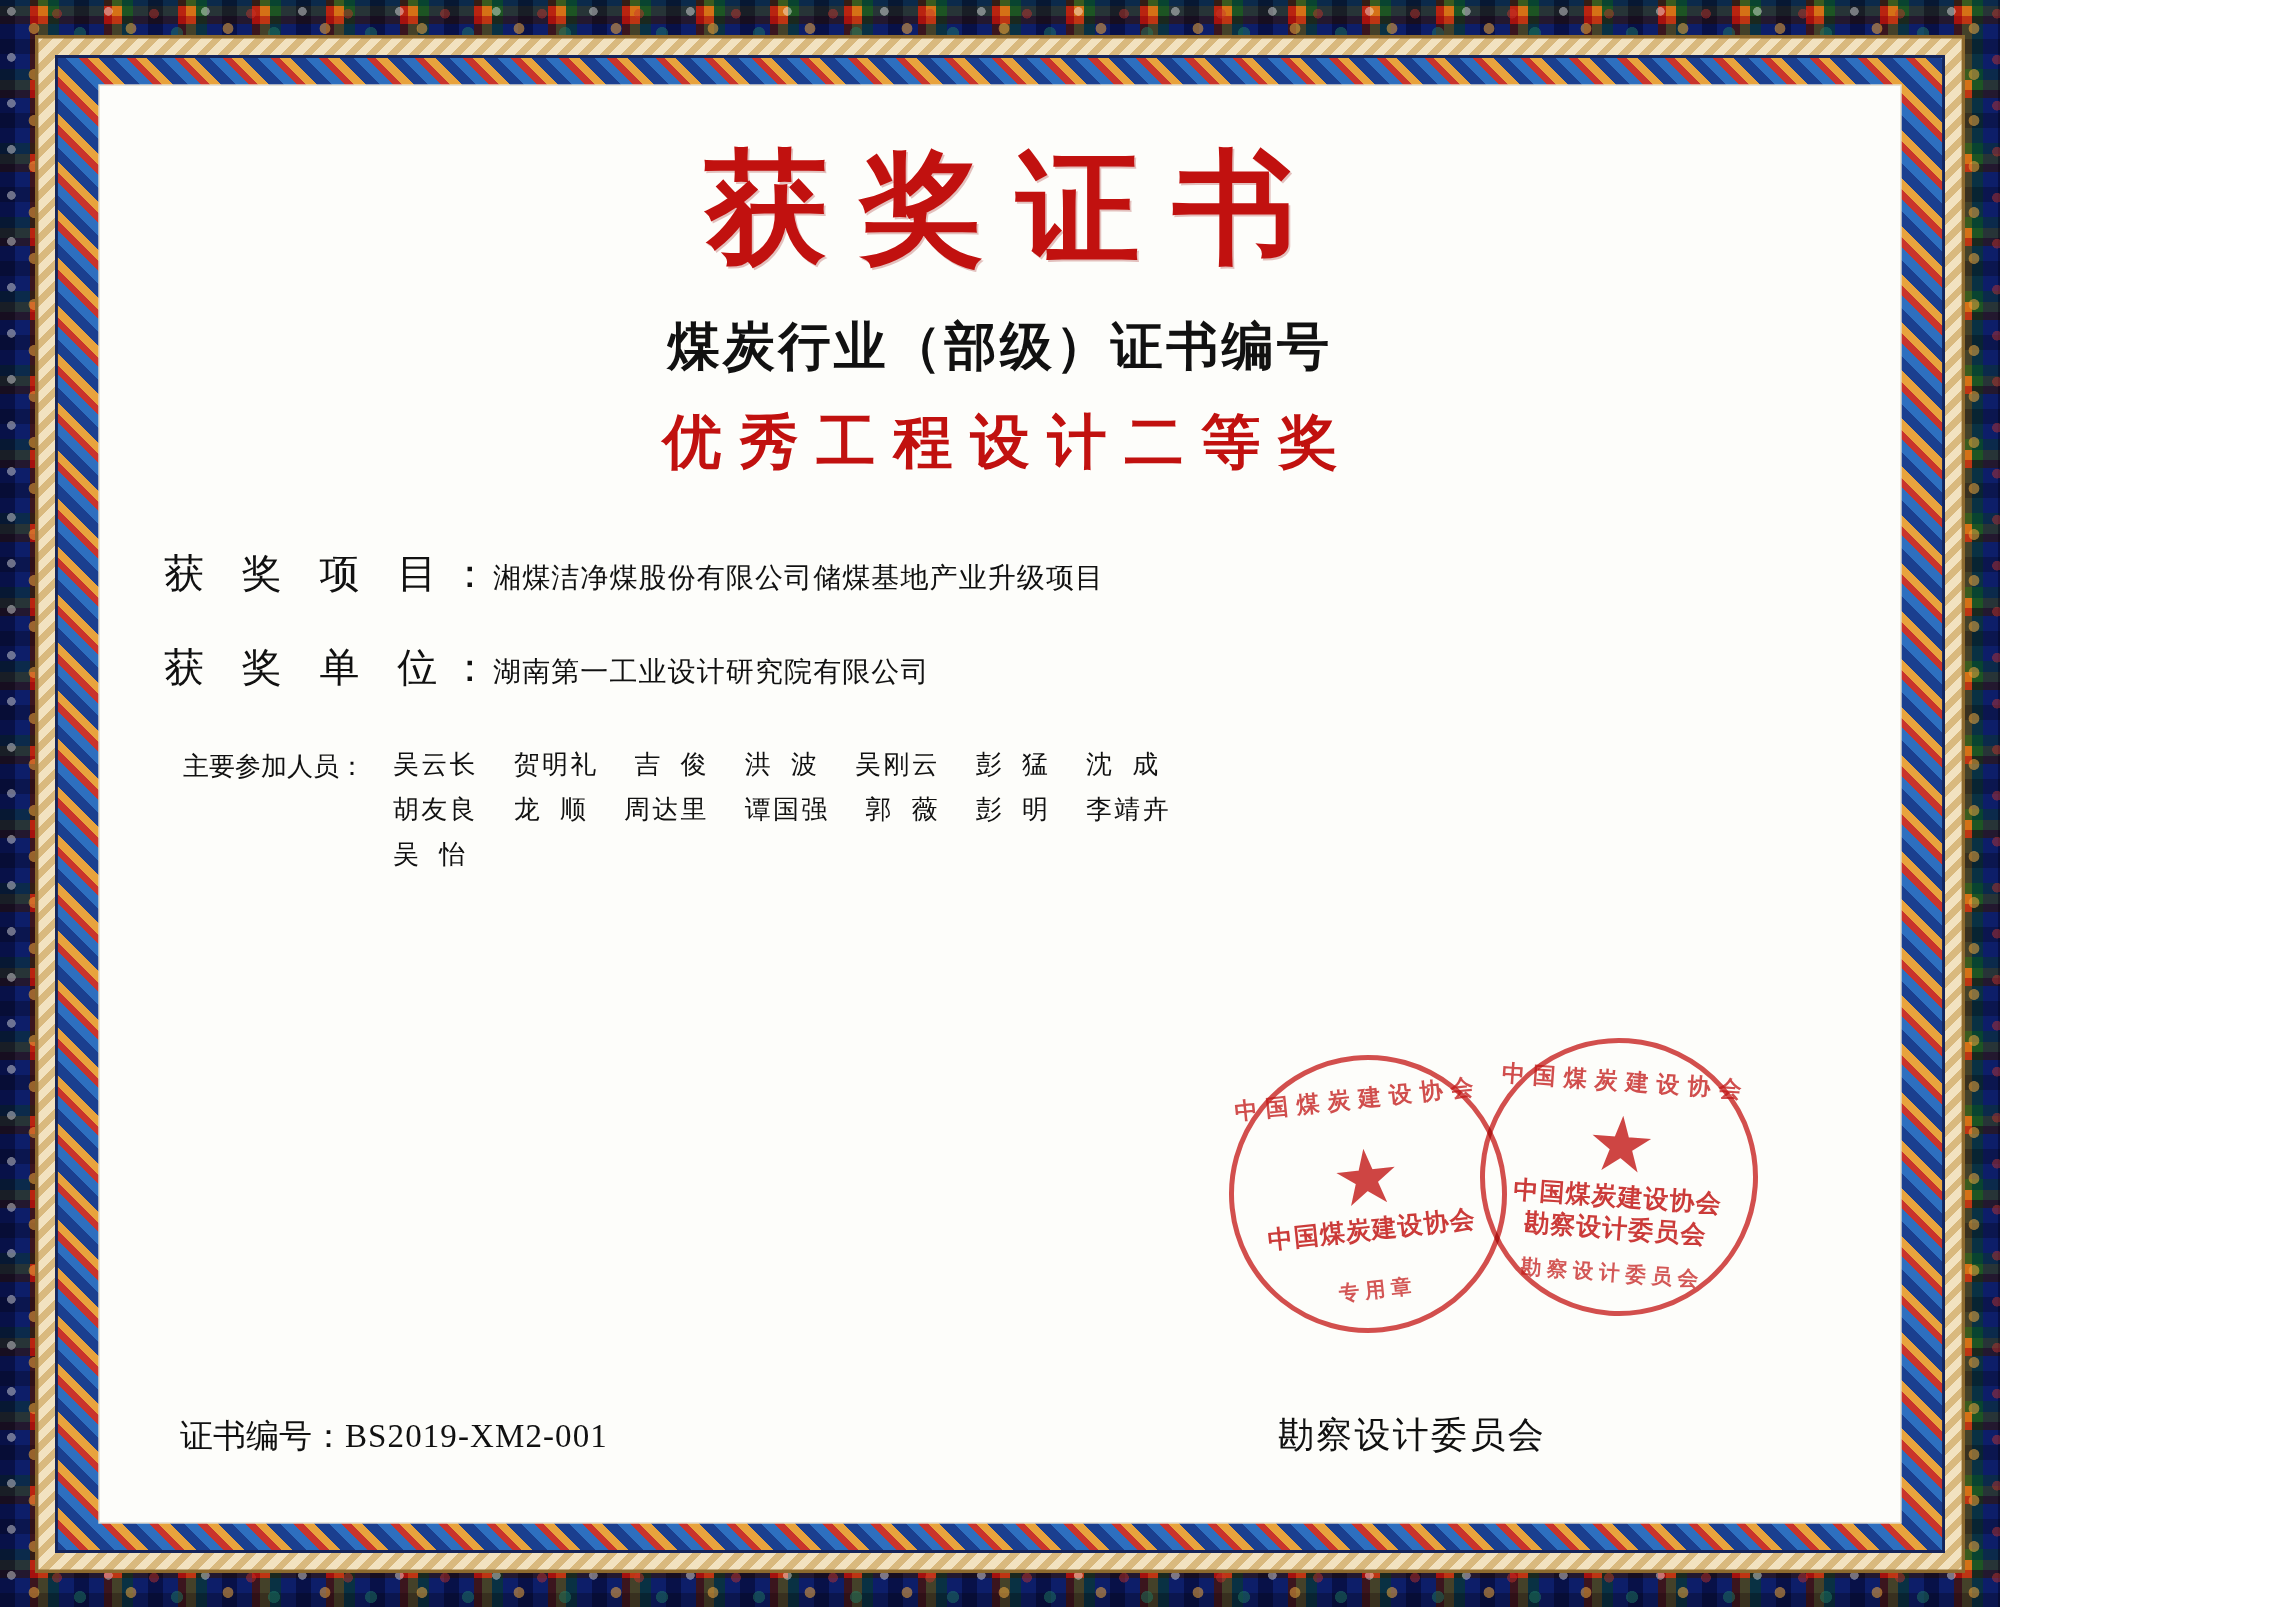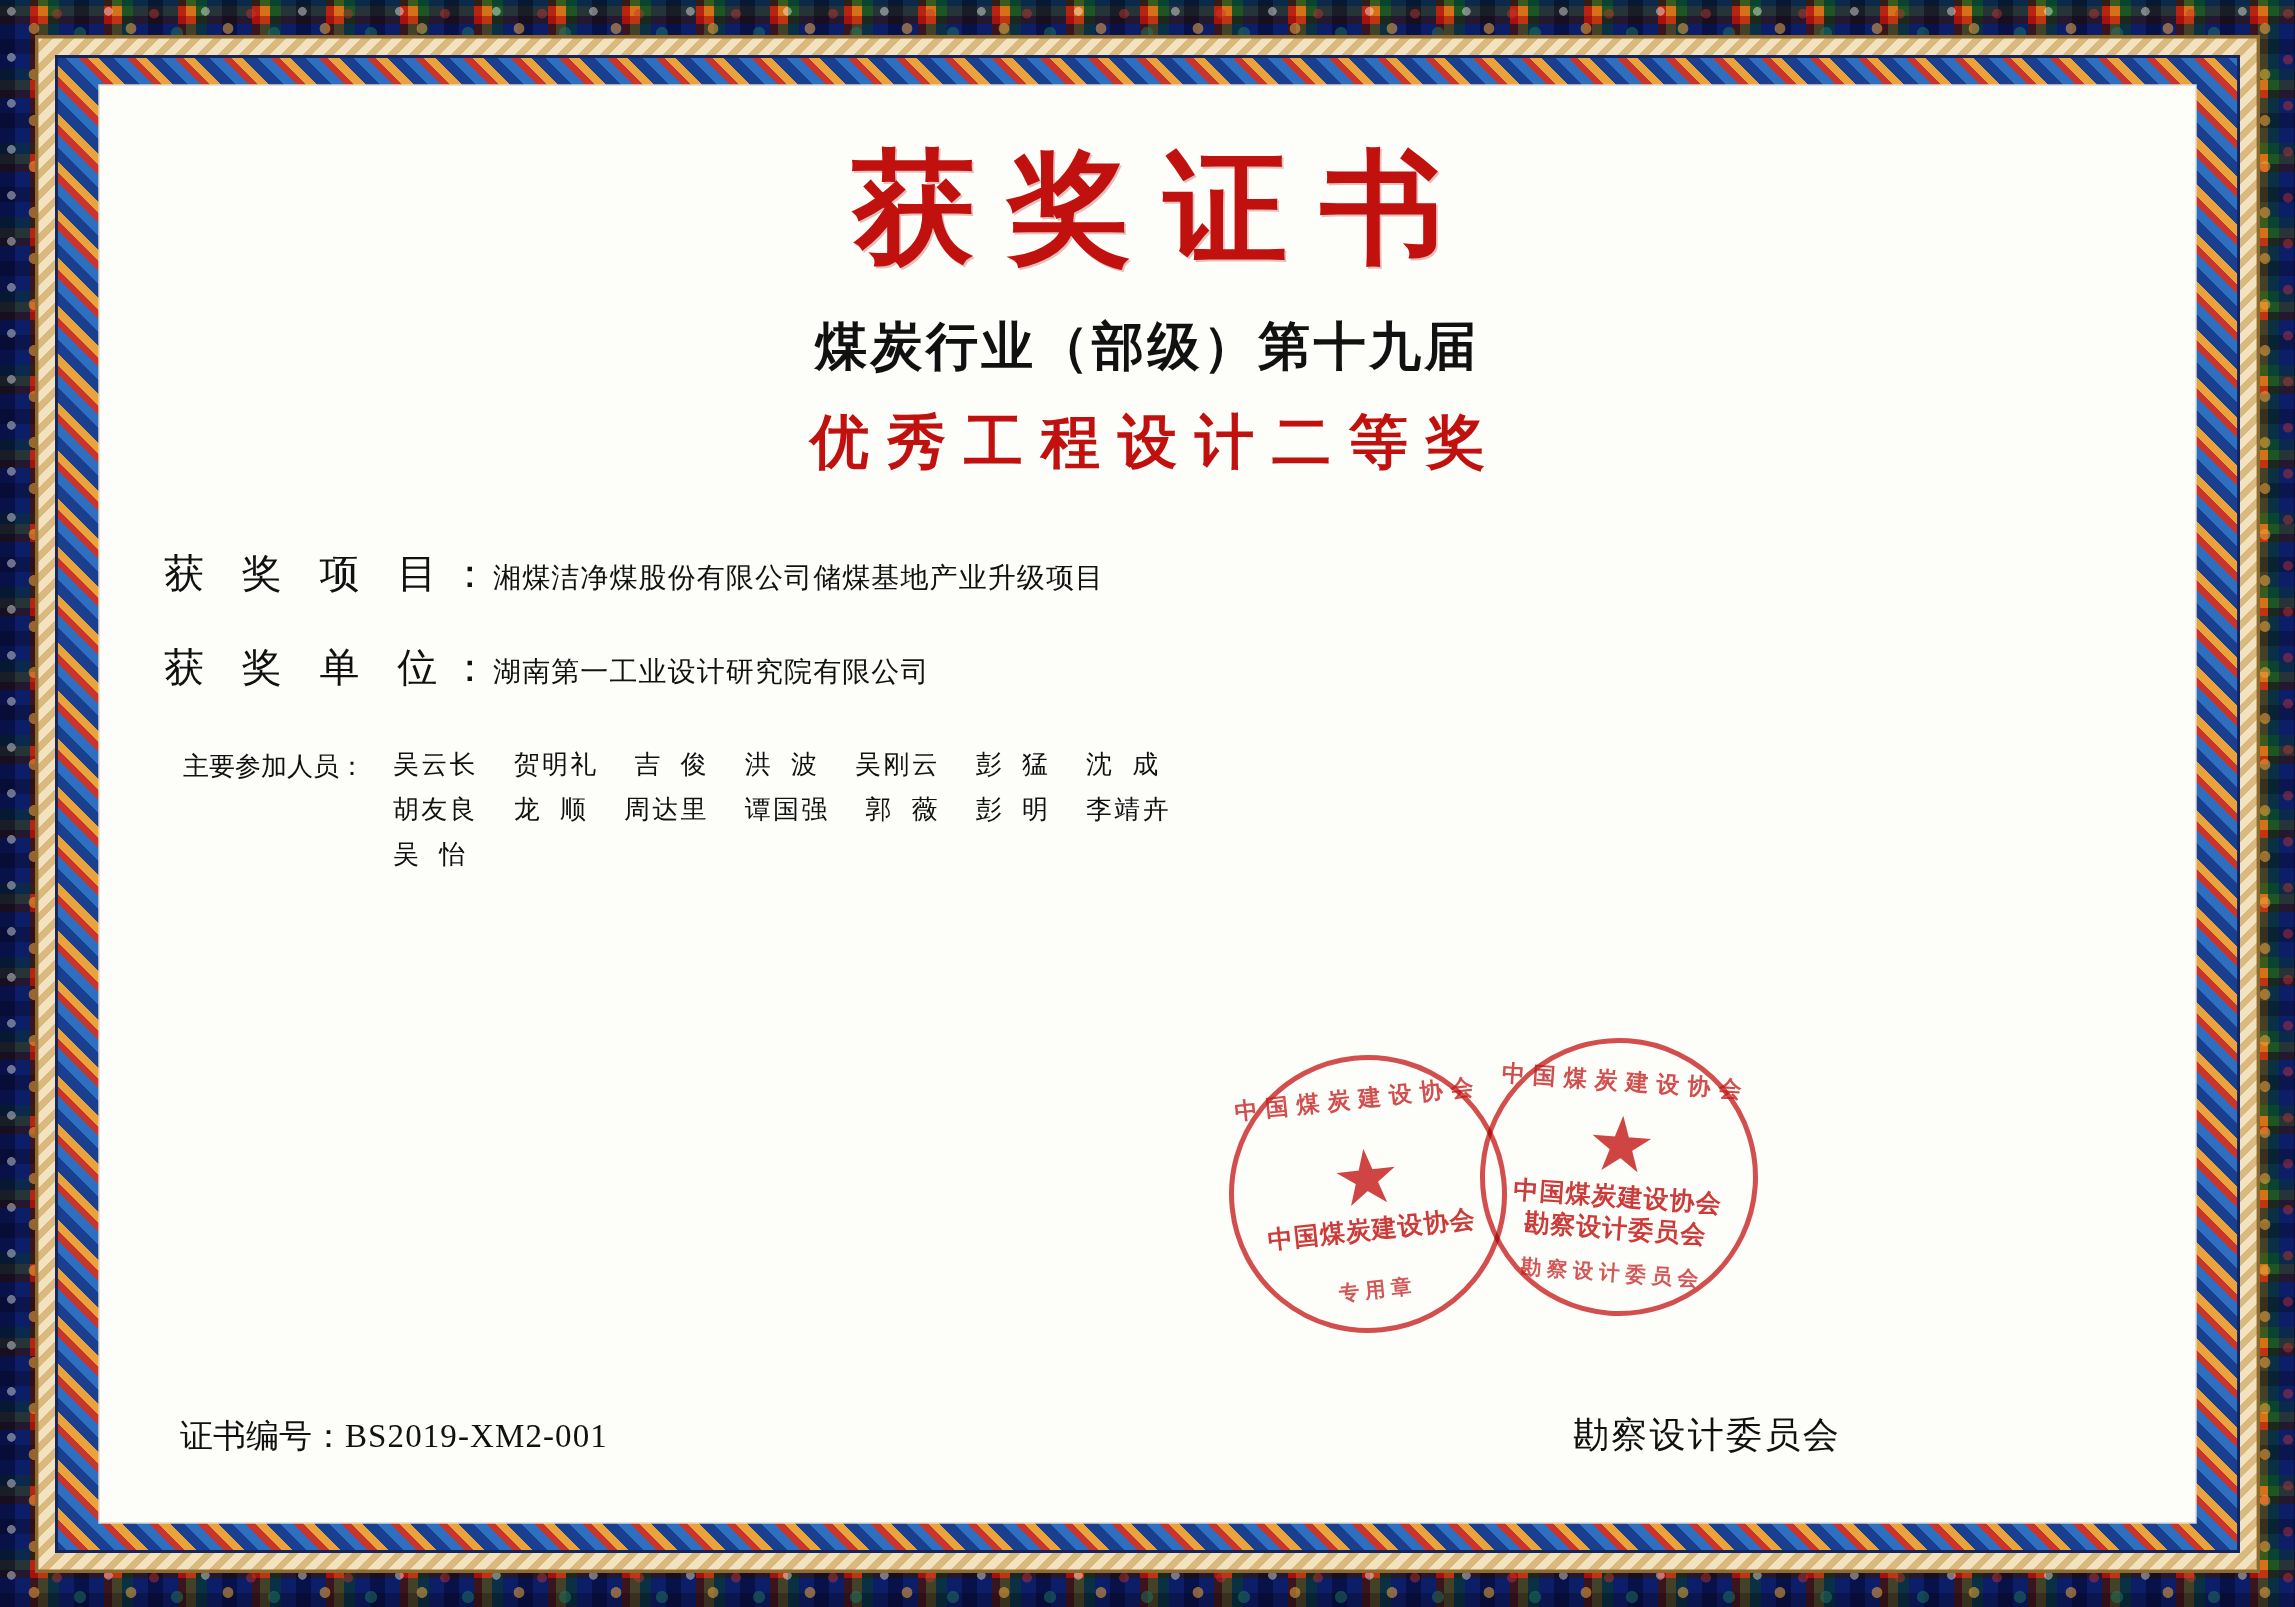--- a/index.html
+++ b/index.html
@@ -9,21 +9,21 @@
   }
   body {
     width: 2295px;
     height: 1608px;
     font-family: "Liberation Serif", serif;
     overflow: hidden;
   }
 
   .certificate {
     position: relative;
-    width: 2295px;
+    width: 2000px;
     height: 1608px;
     box-sizing: border-box;
     background: #7f1d1d;
     border-radius: 21px;
   }
 
   
   .border-outer {
     position: absolute;
     inset: 0;
@@ -285,21 +285,21 @@
 
   <div class="border-outer"></div>
   <div class="border-cloud"></div>
   <div class="border-inner-band"></div>
   <div class="border-inner-band2"></div>
 
   <div class="page">
 
     <div class="main-title">获奖证书</div>
 
-    <div class="sub-title">煤炭行业（部级）第十九届</div>
+    <div class="sub-title">煤炭行业（部级）证书编号</div>
 
     <div class="award-title">优秀工程设计二等奖</div>
 
     <div class="fields">
 
       <div class="field-row">
         <span class="field-label">获 奖 项 目</span>
         <span class="field-colon">：</span>
         <span class="field-value">湘煤洁净煤股份有限公司储煤基地产业升级项目</span>
       </div>

